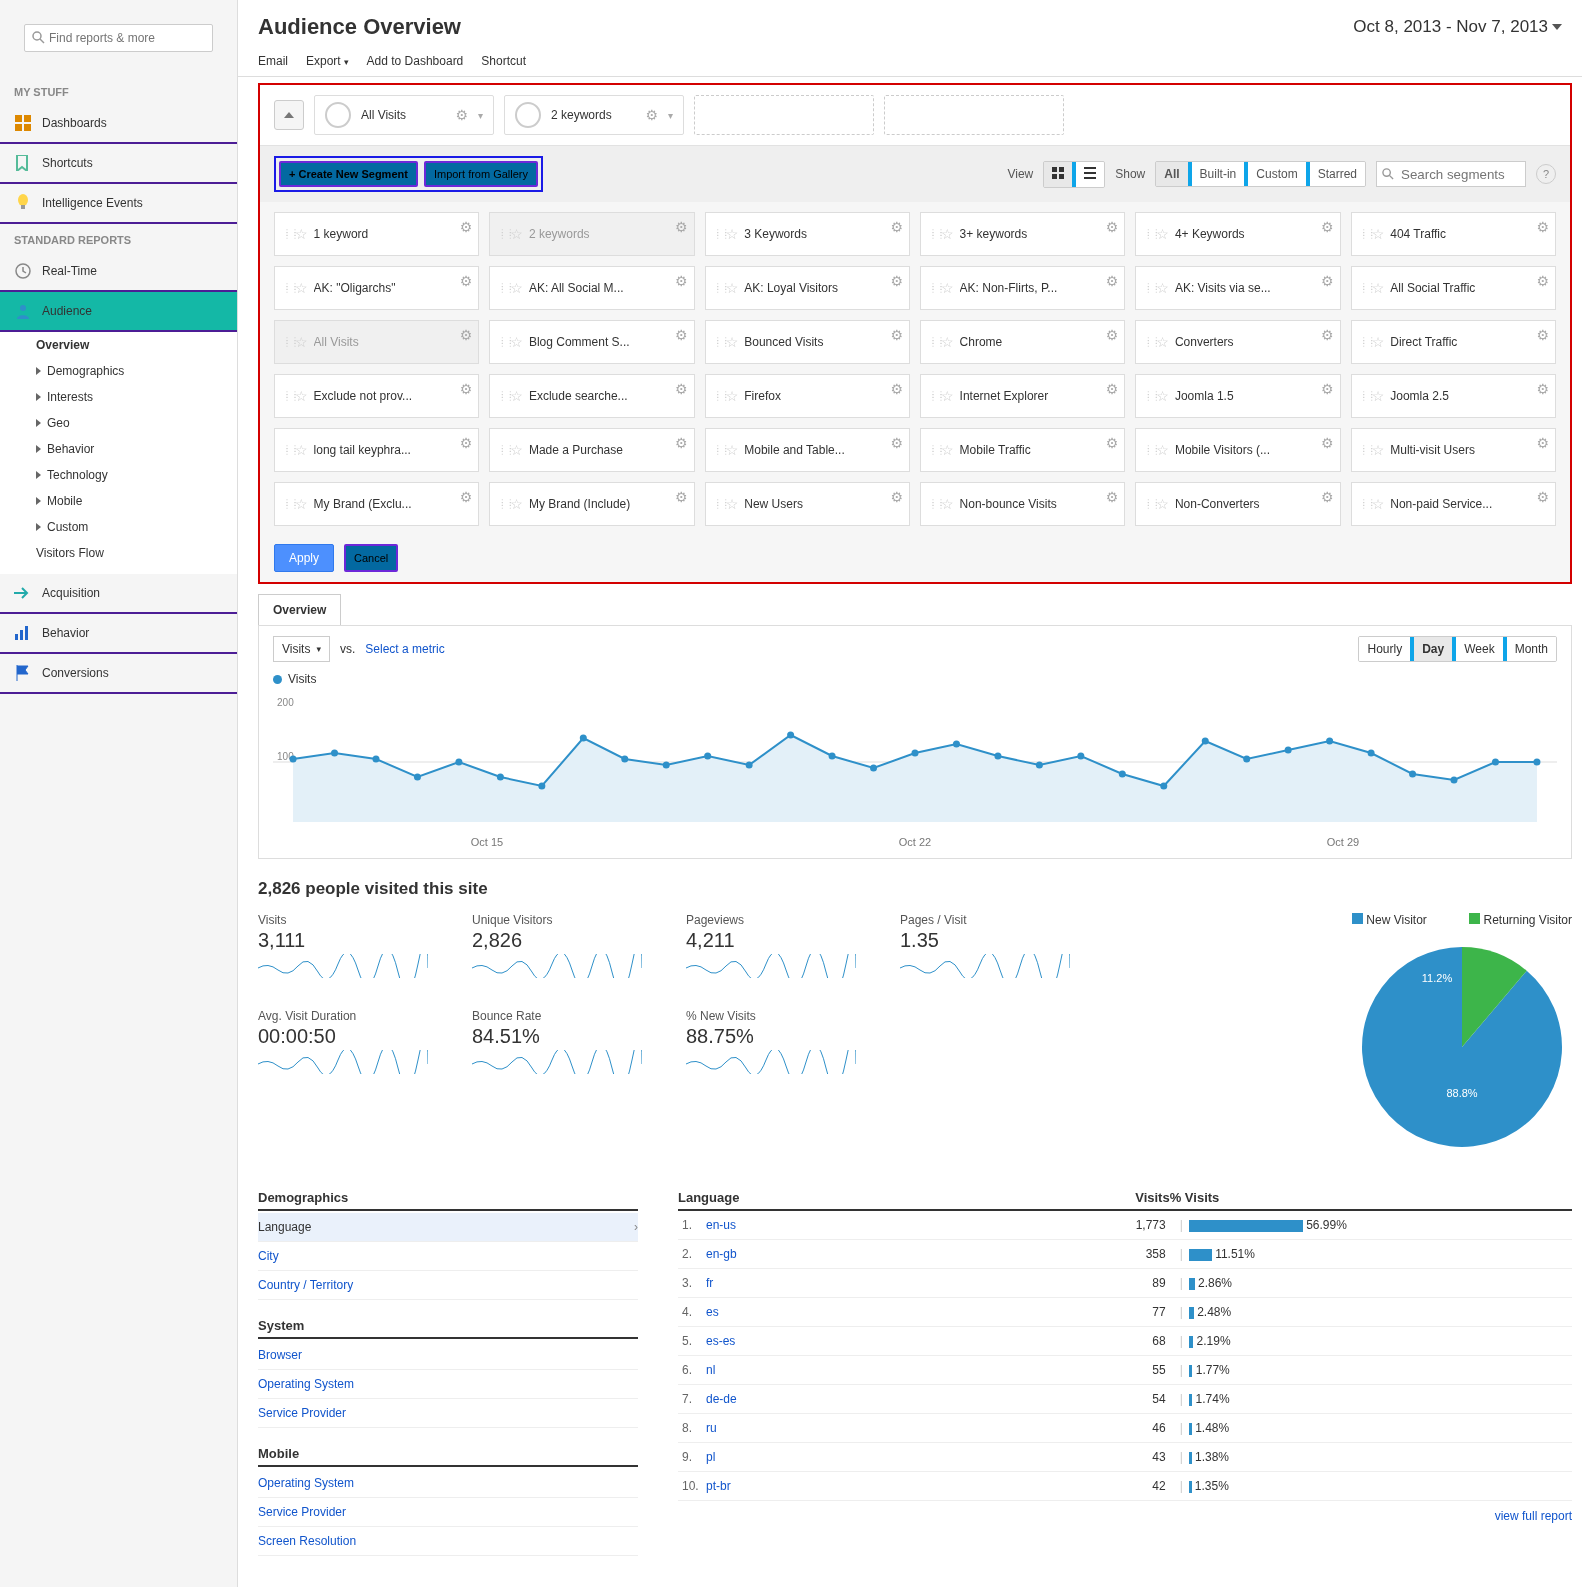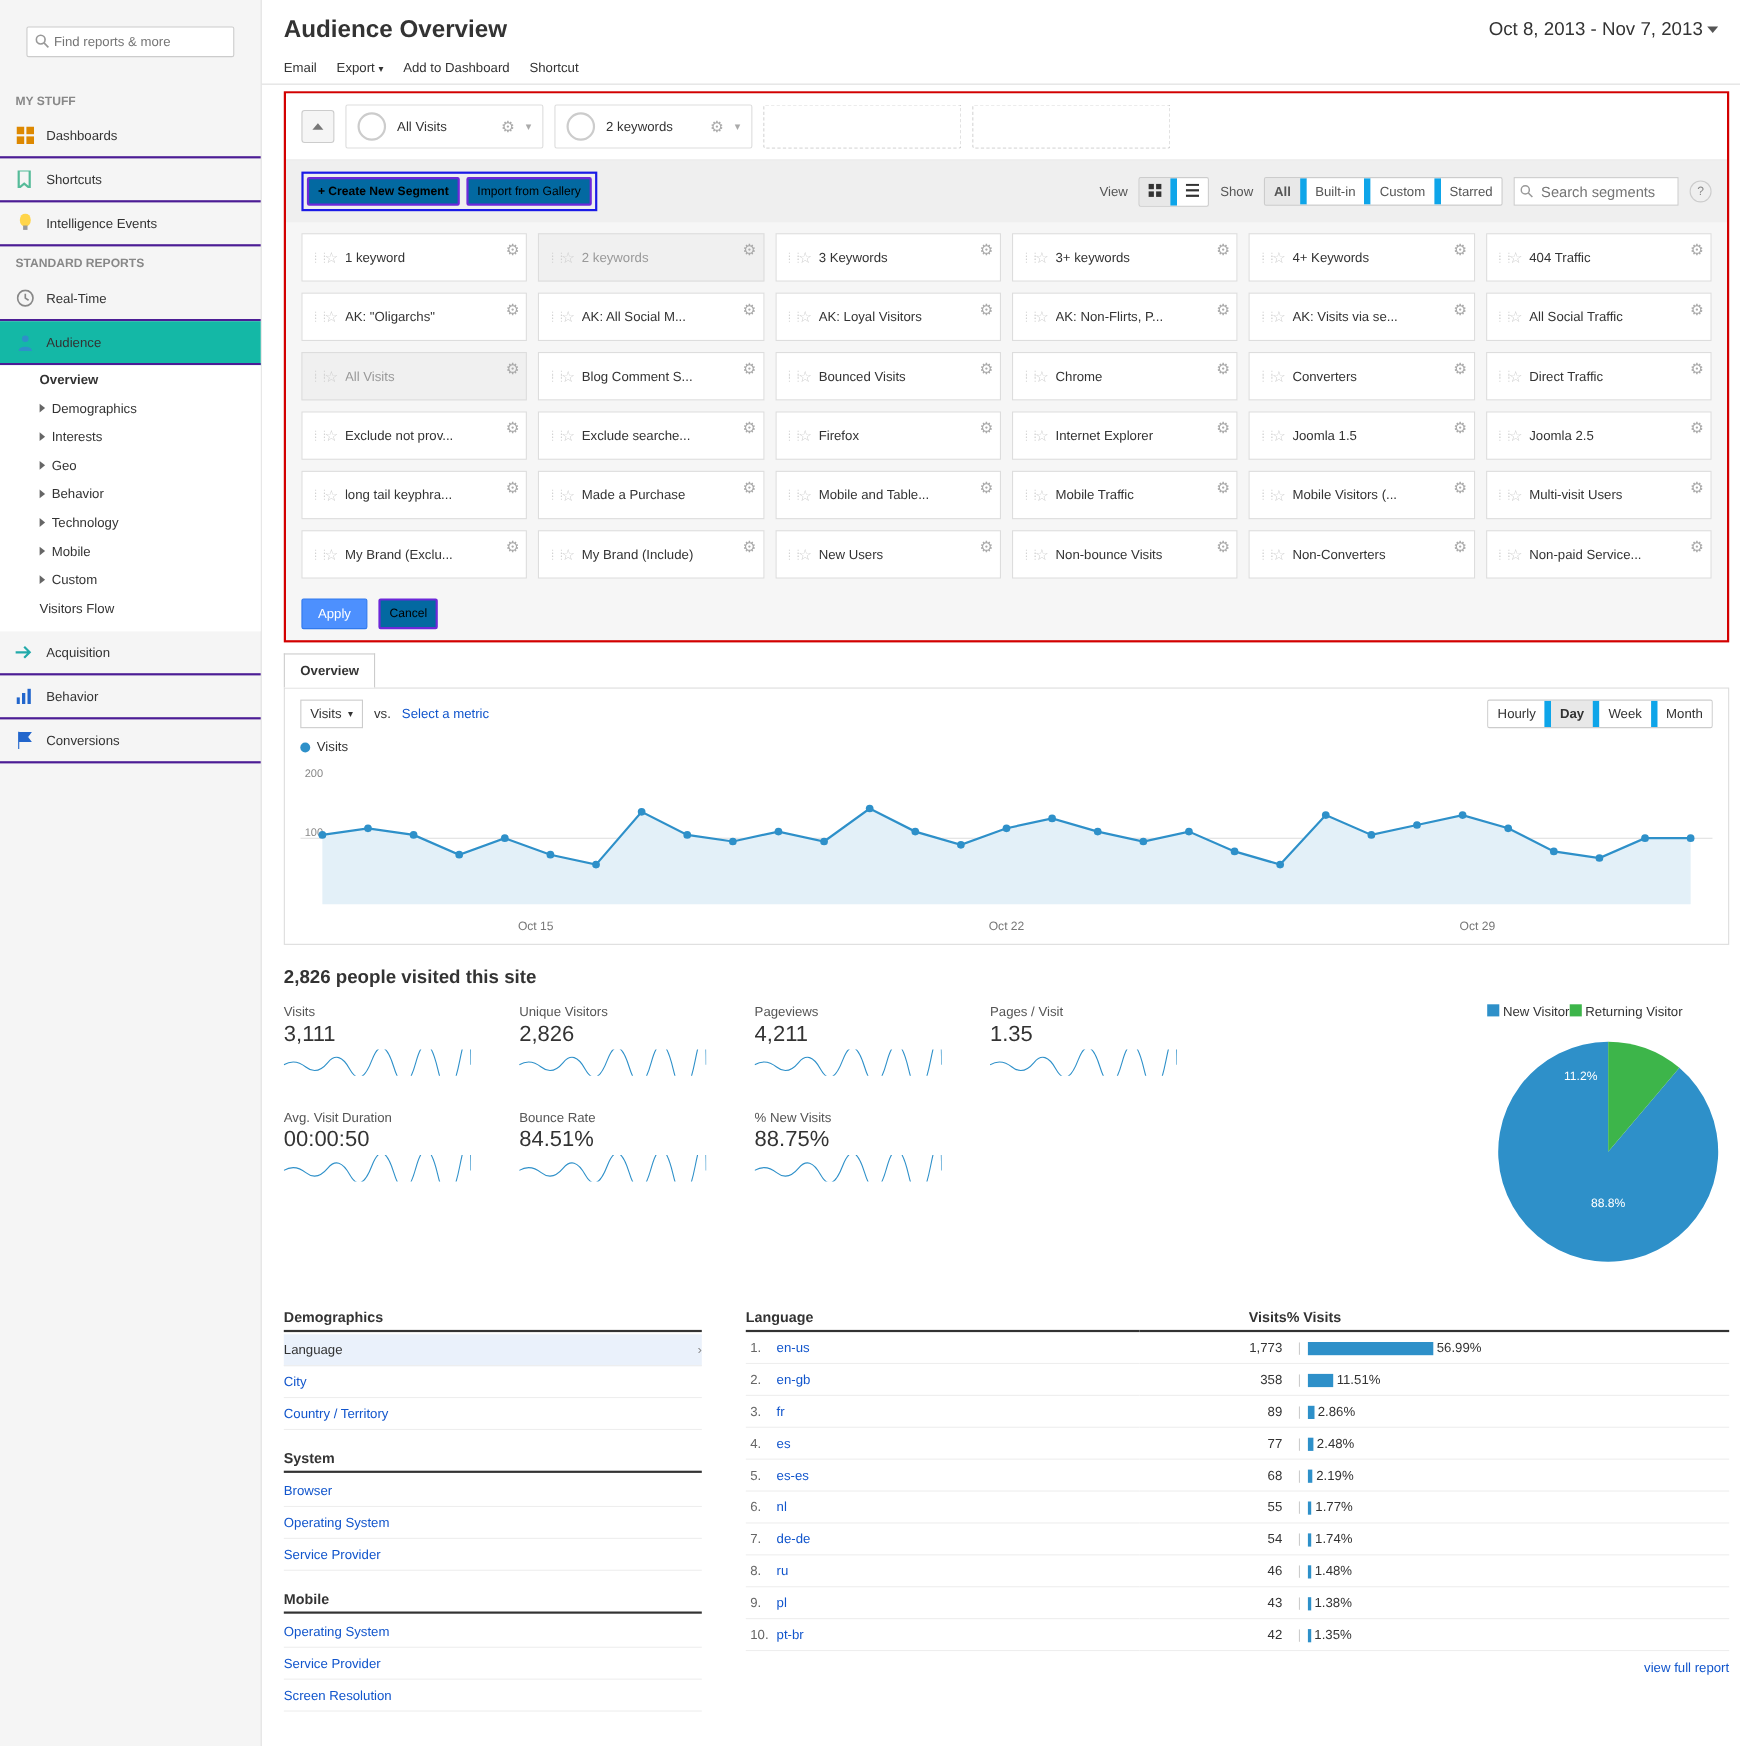--- a/index.html
+++ b/index.html
@@ -32,21 +32,21 @@
 .segpill{display:flex;align-items:center;gap:10px;border:1px solid #ddd;border-radius:2px;padding:6px 10px;min-width:180px;background:#fff}
 .segcircle{width:26px;height:26px;border-radius:50%;border:2px solid #ccc}
 .placeholder{border:1px dashed #ccc;height:40px;width:180px;border-radius:2px}
 .gear{color:#aaa;font-size:14px;cursor:pointer}
 .segctrl{display:flex;align-items:center;justify-content:space-between;padding:10px 14px;background:#efefef}
 .bluebox{border:2px solid #1a1ae6;display:inline-flex;gap:6px;padding:3px}
 .btn{border:2px solid #6d28d9;background:#0369a1;padding:5px 8px;font-size:11px;cursor:pointer;border-radius:2px}
 .btn-primary{background:#4d90fe;border:1px solid #3079ed;color:#fff;font-size:12px;padding:6px 14px}
 .rightctrl{display:flex;align-items:center;gap:10px;font-size:12px;color:#555}
 .togglegrp{display:flex;border:1px solid #ccc;border-radius:2px;overflow:hidden}
-.togglegrp .tg{padding:5px 8px;border-right:6px solid #0ea5e9;cursor:pointer;background:#fff}
+.togglegrp .tg{padding:5px 8px;border-right:4px solid #0ea5e9;cursor:pointer;background:#fff}
 .togglegrp .tg:last-child{border-right:none}
 .togglegrp .tg.active{background:#e8e8e8;font-weight:bold}
 .searchseg{border:1px solid #ccc;height:26px;padding:0 8px 0 24px;width:150px}
 .qmark{width:20px;height:20px;border:1px solid #ccc;border-radius:50%;display:inline-flex;align-items:center;justify-content:center;color:#888;font-size:11px}
 .grid{display:grid;grid-template-columns:repeat(6,1fr);gap:10px;padding:10px 14px}
 .card{border:1px solid #ddd;background:#fff;height:44px;display:flex;align-items:center;padding:0 8px;position:relative}
 .card.dim{background:#f0f0f0;color:#999}
 .card .dots{width:6px;color:#ccc;font-size:8px;line-height:3px;margin-right:6px}
 .card .star{color:#ccc;margin-right:6px;font-size:14px}
 .card .lbl{flex:1;white-space:nowrap;overflow:hidden;text-overflow:ellipsis;font-size:12px}
@@ -64,21 +64,21 @@
 .chart svg{width:100%;height:100%}
 .chartlabels{display:flex;justify-content:space-around;color:#777;font-size:11px;margin-top:4px}
 .summary{margin:20px 10px 0 20px}
 .summary h3{font-size:17px;margin-bottom:14px}
 .metrics{display:flex;gap:40px;align-items:flex-start}
 .metcol{display:grid;grid-template-columns:repeat(4,190px);gap:28px 24px}
 .metric .ml{font-size:12px;color:#555}
 .metric .mv{font-size:20px;font-weight:normal;margin:2px 0}
 .spark{color:#2e90c9}
 .piewrap{margin-left:auto;text-align:center}
-.pielegend{display:flex;justify-content:flex-start;margin-bottom:10px;font-size:12px}
+.pielegend{display:flex;justify-content:space-between;margin-bottom:10px;font-size:12px}
 .sq{width:11px;height:11px;display:inline-block}
 .lower{display:flex;gap:40px;margin:30px 10px 20px 20px}
 .leftcol{width:380px}
 .grp{margin-bottom:18px}
 .grp h4{font-size:13px;border-bottom:2px solid #333;padding-bottom:4px;margin-bottom:2px}
 .grp .row{padding:7px 0;border-bottom:1px solid #eee;display:flex;justify-content:space-between;cursor:pointer;color:#1155cc}
 .grp .row.sel{background:#eaf1fb;color:#333}
 .rightcol{flex:1}
 .tbl{width:100%;border-collapse:collapse}
 .tbl th{text-align:left;font-size:13px;border-bottom:2px solid #333;padding:0 0 4px 0}

